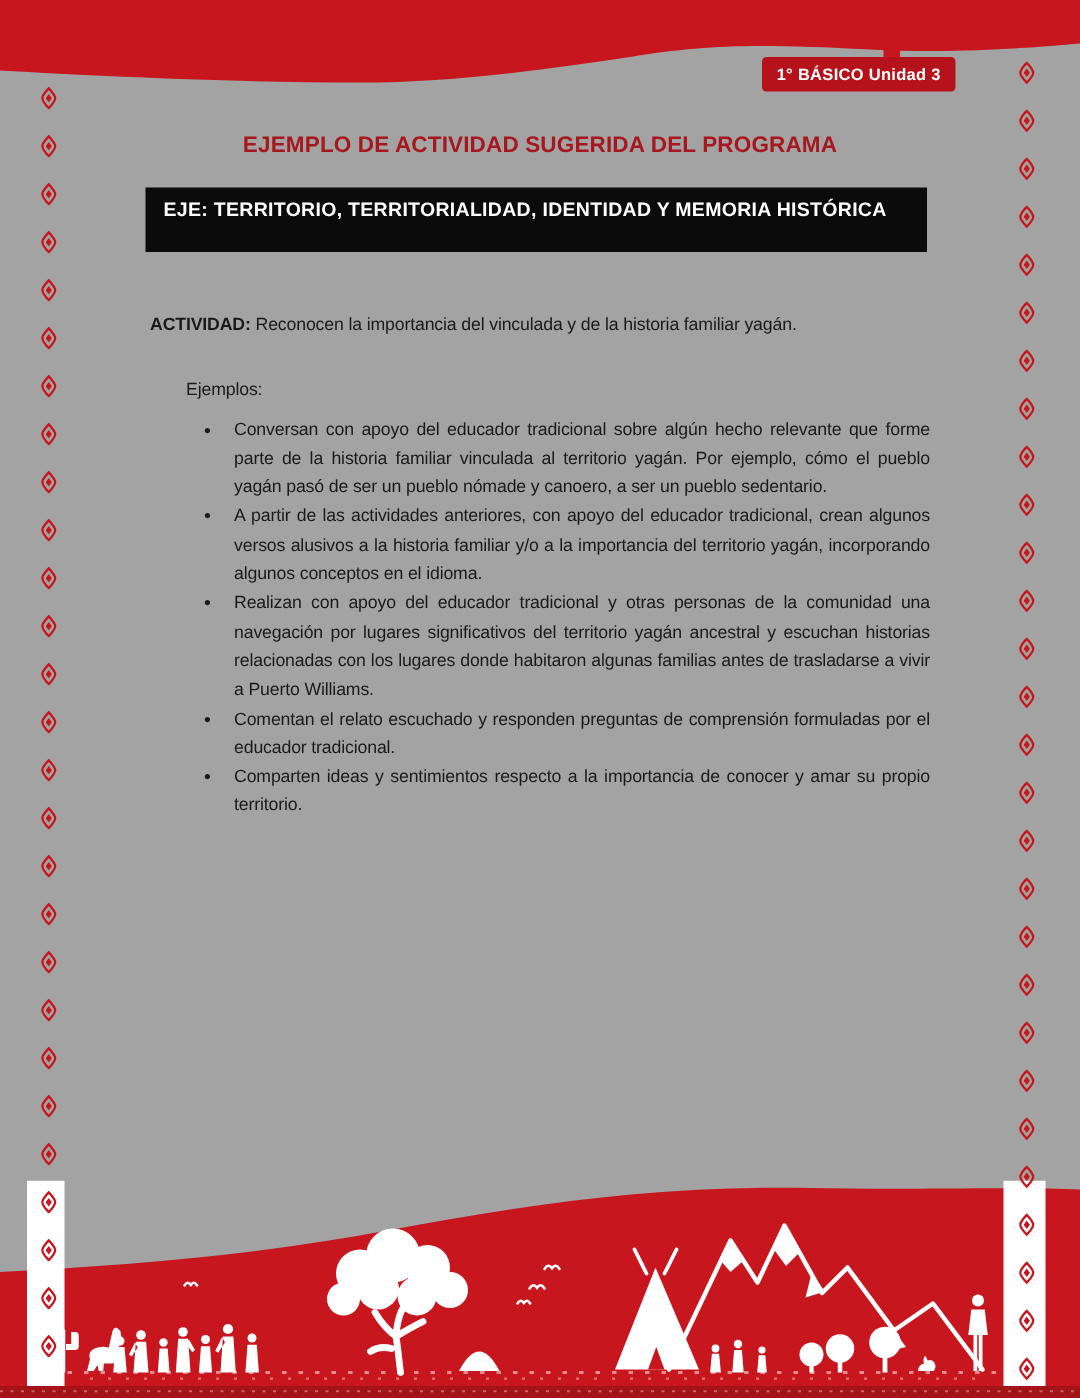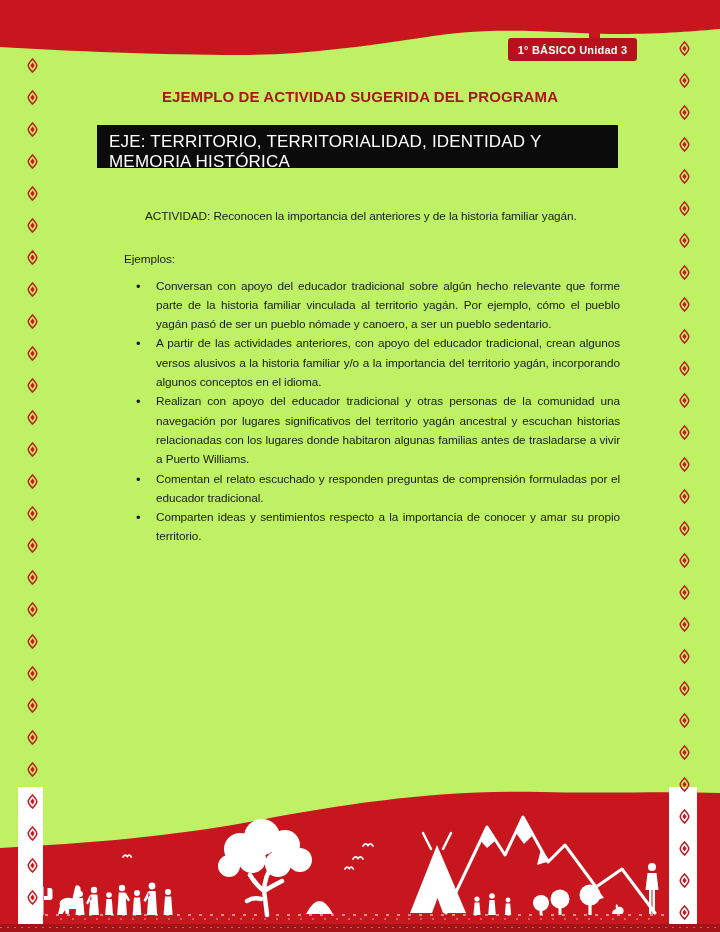--- a/index.html
+++ b/index.html
@@ -8,46 +8,46 @@
     --badge-red:#b5121b;
     --title-red:#a6181d;
     --bar-black:#0b0b0b;
     --ink:#1a1a1a;
   }
   *{margin:0;padding:0;box-sizing:border-box;}
   html,body{background:#e8e8e8;}
   body{font-family:"Liberation Sans", sans-serif;}
   .page{
     position:relative;width:720px;height:932px;margin:0 auto;
-    background:#bef264;overflow:hidden;
+    background:#a3a3a3;overflow:hidden;
   }
   .header-band{position:absolute;left:0;top:0;z-index:1;display:block;}
   .badge-tab{position:absolute;left:589px;top:26px;width:11px;height:15px;background:var(--red);z-index:2;}
   .badge{
     position:absolute;left:508px;top:38px;width:129px;height:23px;z-index:3;
     background:var(--badge-red);border-radius:3px;color:#fff;
     font-size:11px;font-weight:bold;display:flex;align-items:center;justify-content:center;
     letter-spacing:.2px;
   }
   .doc-title{
     position:absolute;left:0;right:0;top:88px;z-index:2;
     text-align:center;font-size:15px;font-weight:bold;color:var(--title-red);
     letter-spacing:.1px;
   }
   .eje-bar{
     position:absolute;left:97px;top:125px;width:521px;height:43px;z-index:2;
     background:var(--bar-black);color:#fff;
   }
-  .eje-bar span{display:block;padding:7px 0 0 12px;font-size:17px;font-weight:normal;letter-spacing:.2px;}
+  .eje-bar span{display:block;padding:7px 0 0 12px;font-size:13px;font-weight:bold;letter-spacing:.2px;}
   .content{
     position:absolute;left:100px;top:207px;width:520px;z-index:2;
     color:var(--ink);font-size:11.8px;line-height:19.3px;letter-spacing:-0.1px;
   }
   .activity{margin:0;}
-  .activity .b{font-weight:normal;margin-left:45px;}
+  .activity .b{font-weight:bold;}
   .examples-label{margin-top:24px;margin-left:24px;}
   ul.examples{margin-top:7px;list-style:none;padding-left:56px;}
   ul.examples li{position:relative;text-align:justify;}
   ul.examples li::before{
     content:"\2022";position:absolute;left:-20px;top:0;
     font-size:13px;color:var(--ink);
   }
   .diamond-col{position:absolute;z-index:5;display:flex;flex-direction:column;gap:17px;}
   .col-left{left:27px;top:58px;}
   .col-right{left:679px;top:41px;}
@@ -68,21 +68,21 @@
     <span>1° BÁSICO Unidad 3</span>
   </div>
 
   <div class="doc-title">EJEMPLO DE ACTIVIDAD SUGERIDA DEL PROGRAMA</div>
 
   <div class="eje-bar">
     <span>EJE: TERRITORIO, TERRITORIALIDAD, IDENTIDAD Y MEMORIA HISTÓRICA</span>
   </div>
 
   <div class="content">
-    <p class="activity"><span class="b">ACTIVIDAD:</span><span> Reconocen la importancia del anteriores y de la historia familiar yagán.</span></p>
+    <p class="activity"><span class="b">ACTIVIDAD:</span><span> Reconocen la importancia del vinculada y de la historia familiar yagán.</span></p>
     <p class="examples-label">Ejemplos:</p>
     <ul class="examples">
 
     <li><span>Conversan con apoyo del educador tradicional sobre algún hecho relevante que forme parte de la historia familiar vinculada al territorio yagán. Por ejemplo, cómo el pueblo yagán pasó de ser un pueblo nómade y canoero, a ser un pueblo sedentario.</span></li>
         <li><span>A partir de las actividades anteriores, con apoyo del educador tradicional, crean algunos versos alusivos a la historia familiar y/o a la importancia del territorio yagán, incorporando algunos conceptos en el idioma.</span></li>
         <li><span>Realizan con apoyo del educador tradicional y otras personas de la comunidad una navegación por lugares significativos del territorio yagán ancestral y escuchan historias relacionadas con los lugares donde habitaron algunas familias antes de trasladarse a vivir a Puerto Williams.</span></li>
         <li><span>Comentan el relato escuchado y responden preguntas de comprensión formuladas por el educador tradicional.</span></li>
         <li><span>Comparten ideas y sentimientos respecto a la importancia de conocer y amar su propio territorio.</span></li>
       </ul>
   </div>

